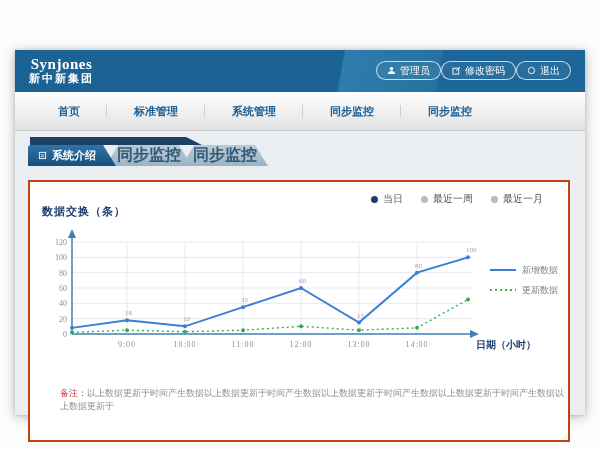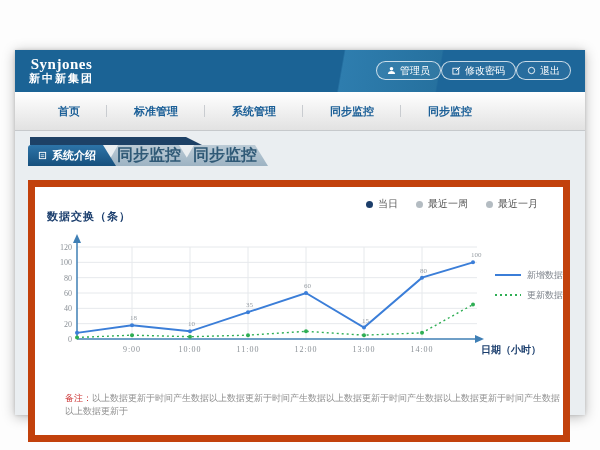--- a/index.html
+++ b/index.html
@@ -69,21 +69,21 @@
     width:86px; margin-left:-10px;
     background:linear-gradient(#bccbd6,#9db3c3);
     clip-path:polygon(12px 0, calc(100% - 13px) 0, 100% 100%, 0 100%);
     color:#2f5976; font-size:16px;
   }
   .tab.inactive.t2 { z-index:2; }
   .tab.inactive.t3 { z-index:1; }
   
   .panel {
     position:absolute; left:13px; right:15px; top:35px; height:262px;
-    background:#fff; border:7px solid #c2410c;
+    background:#fff; border:2px solid #c2410c;
   }
   .range-group { position:absolute; right:25px; top:10px; display:flex; gap:18px; }
   .range-opt { display:flex; align-items:center; gap:5px; font-size:10px; color:#555; cursor:pointer; }
   .dot { width:7px; height:7px; border-radius:50%; background:#b4bcc2; }
   .range-opt.selected .dot { background:#1c3e6a; }
   .ylabel {
     position:absolute; left:12px; top:22px; font-size:11px; font-weight:bold;
     color:#1c3f6e; letter-spacing:1px;
   }
   .chart-wrap { position:absolute; left:8px; top:40px; }

